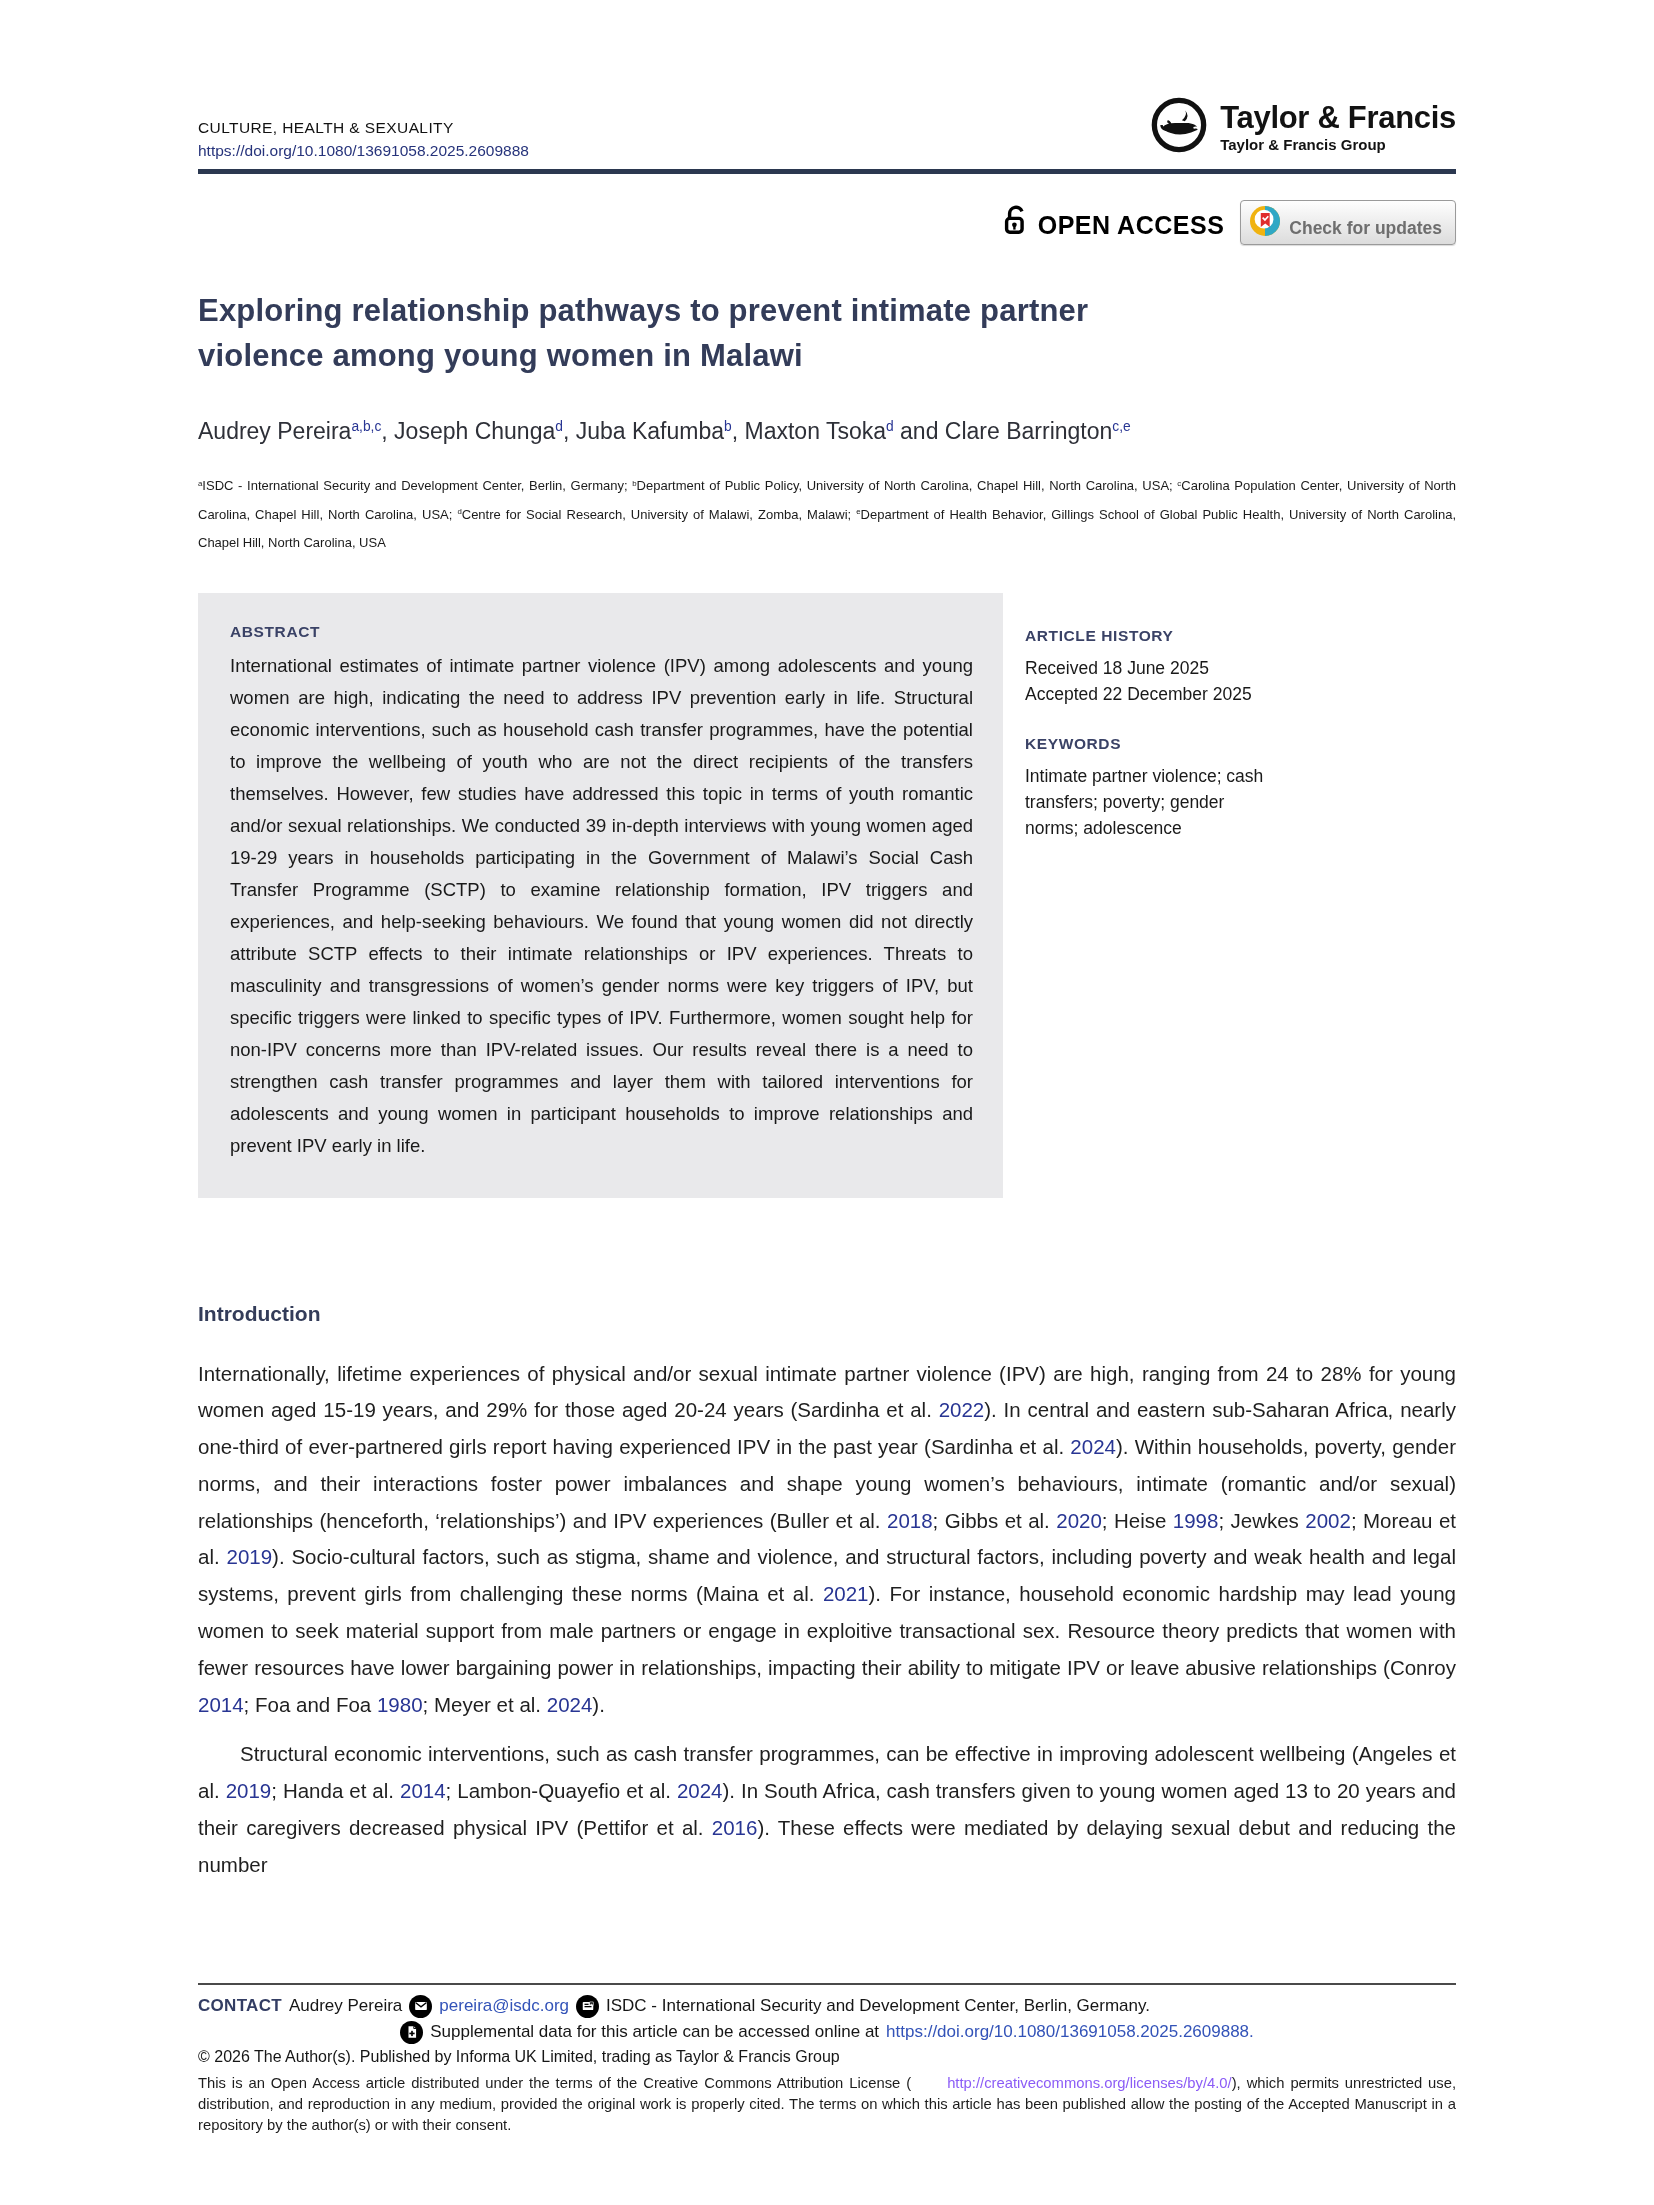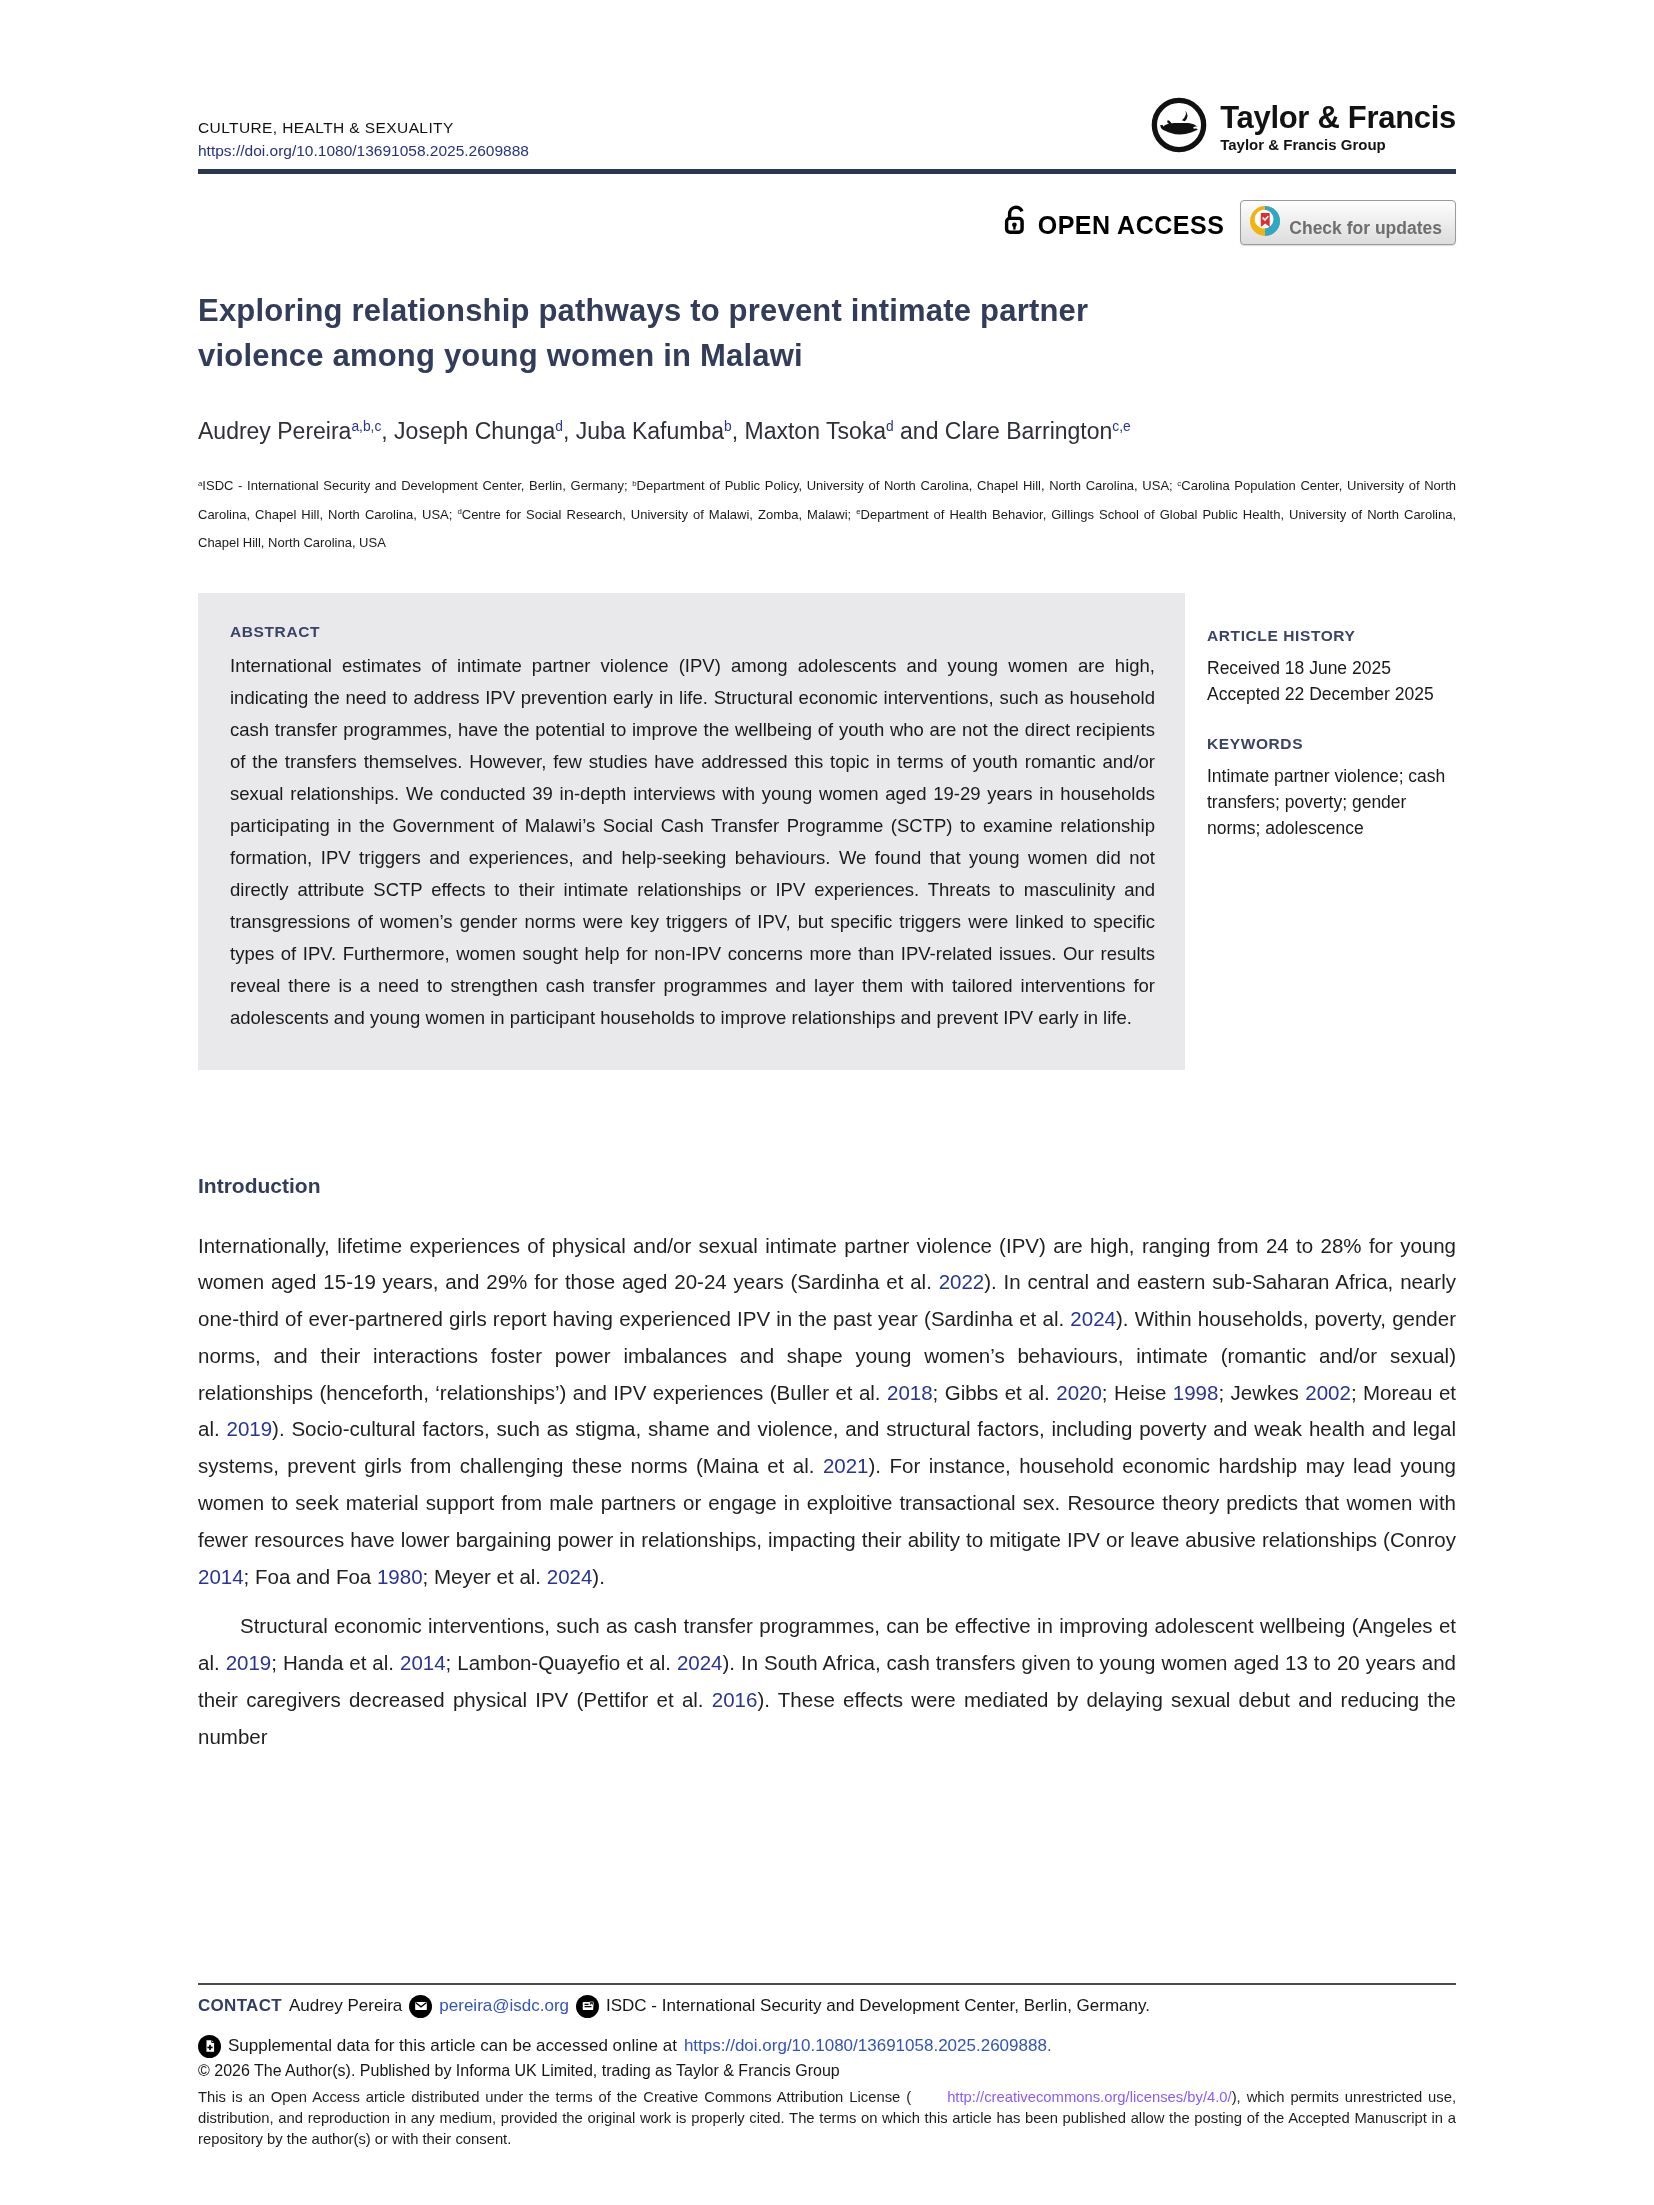--- a/index.html
+++ b/index.html
@@ -30,42 +30,42 @@
   
   .title { margin-top:44px; max-width:1015px; font-size:31px; line-height:45px;
            font-weight:700; color:#333c59; letter-spacing:.2px; }
   .authors { margin-top:40px; font-size:23px; color:#2e3038; }
   .sup { font-size:60%; position:relative; top:-.55em; }
   .lnk { color:#283593; }
   .affils { margin-top:28px; font-size:13px; line-height:26.5px; text-align:justify; color:#1b1b1b; }
 
   
   .abstract-row { margin-top:36px; display:flex; gap:22px; }
-  .abstract-box { width:987px; background:#e9e9eb; padding:30px 30px 36px 32px; }
+  .abstract-box { width:805px; background:#e9e9eb; padding:30px 30px 36px 32px; }
   .label { font-size:15.5px; font-weight:700; color:#3a4266; letter-spacing:.6px; }
   .abstract-text { margin-top:9px; font-size:18.5px; line-height:32px; text-align:justify; color:#191919; }
   .meta-col { width:249px; padding-top:30px; font-size:17.5px; line-height:26px; color:#191919; }
   .meta-col .label { margin-bottom:6px; }
   .meta-col .kw { margin-top:24px; }
 
   
   .section-heading { margin-top:104px; font-size:21px; font-weight:700; color:#333c59; }
   .body-para { margin-top:30px; font-size:20.5px; line-height:36.8px; text-align:justify; color:#1f1f1f; }
   .body-para.indent { margin-top:13px; text-indent:42px; }
 
   
   footer { position:absolute; left:198px; right:198px; top:1983px; }
   .foot-rule { border-top:2px solid #4a4a4a; }
   .contact-line, .supp-line { margin-top:9px; font-size:17px; color:#161616;
         display:flex; align-items:center; gap:7px; flex-wrap:wrap; line-height:24px; }
   .label-strong { font-weight:700; color:#333d63; letter-spacing:.3px; }
   .foot-link { color:#3353b8; text-decoration:none; }
   .circle-icon { display:inline-flex; align-items:center; justify-content:center;
         width:23px; height:23px; border-radius:50%; background:#000; flex:0 0 auto; }
-  .supp-line { margin-top:16px; }
+  .supp-line { margin-top:2px;justify-content:center; }
   .copyright { margin-top:4px; font-size:16px; color:#161616; }
   .license { margin-top:7px; font-size:14.8px; line-height:20.8px; text-align:justify; color:#1d1d1d; }
   .license .lnk { color:#8b5cf6;margin-left:36px; }
 </style>
 </head>
 <body>
 
 <div class="page">
 
   <header class="masthead">

